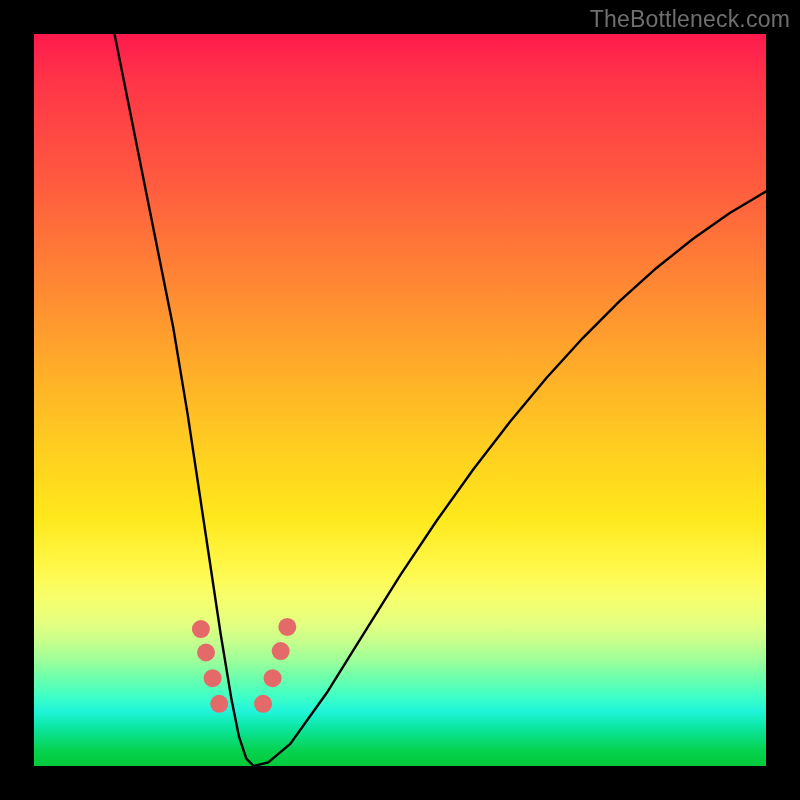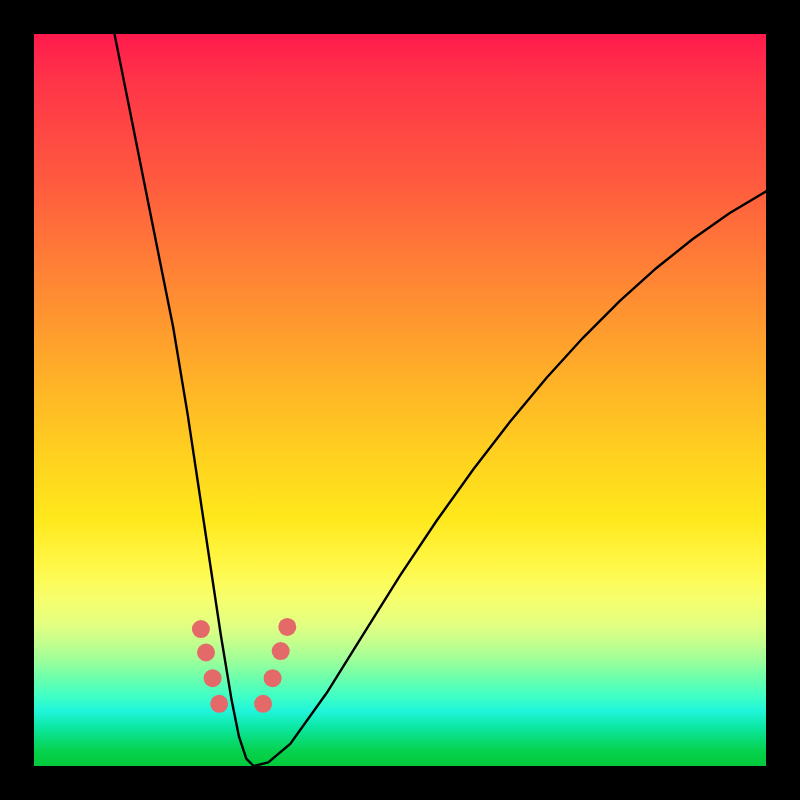--- a/index.html
+++ b/index.html
@@ -77,13 +77,14 @@
           <circle cx="172.0" cy="618.5" r="9" fill="#e46a6a"></circle>
           <circle cx="178.6" cy="644.2" r="9" fill="#e46a6a"></circle>
           <circle cx="185.2" cy="669.8" r="9" fill="#e46a6a"></circle>
           <circle cx="229.1" cy="669.8" r="9" fill="#e46a6a"></circle>
           <circle cx="238.6" cy="644.2" r="9" fill="#e46a6a"></circle>
           <circle cx="246.7" cy="617.1" r="9" fill="#e46a6a"></circle>
           <circle cx="253.3" cy="592.9" r="9" fill="#e46a6a"></circle>
         </g>
     </svg>
   </div>
+  <div class="watermark">TheBottleneck.com</div>
 </div>
 
 </body></html>

